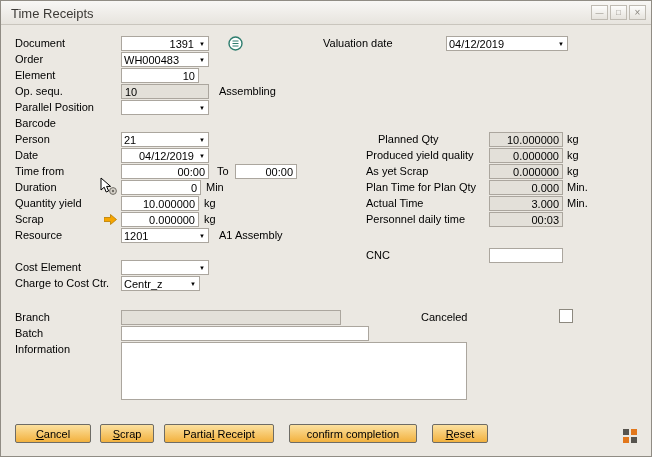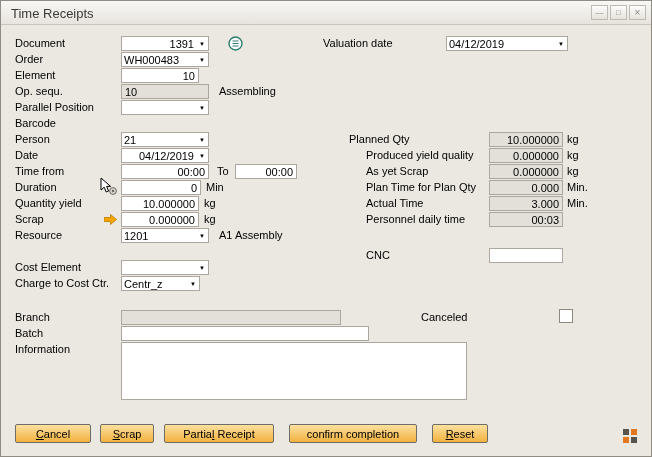--- a/index.html
+++ b/index.html
@@ -140,21 +140,21 @@
     <input value="Centr_z" style="">
     <span class="arrow">▼</span>
   </div>
 
   <span class="lbl" style="left:322px;top:35px;">Valuation date</span>
   <div class="combo" style="left:445px;top:35px;width:122px;">
     <input value="04/12/2019" style="">
     <span class="arrow">▼</span>
   </div>
 
-  <span class="lbl" style="left:348px;top:131px;">Planned Qty</span>
+  <span class="lbl" style="left:377px;top:131px;">Planned Qty</span>
   <input class="fld ro num" readonly="" style="left: 488px; top: 131px; width: 74px;" value="10.000000">
   <span class="lbl" style="left:566px;top:131px;">kg</span>
 
   <span class="lbl" style="left:365px;top:147px;">Produced yield quality</span>
   <input class="fld ro num" readonly="" style="left: 488px; top: 147px; width: 74px;" value="0.000000">
   <span class="lbl" style="left:566px;top:147px;">kg</span>
 
   <span class="lbl" style="left:365px;top:163px;">As yet Scrap</span>
   <input class="fld ro num" readonly="" style="left: 488px; top: 163px; width: 74px;" value="0.000000">
   <span class="lbl" style="left:566px;top:163px;">kg</span>

